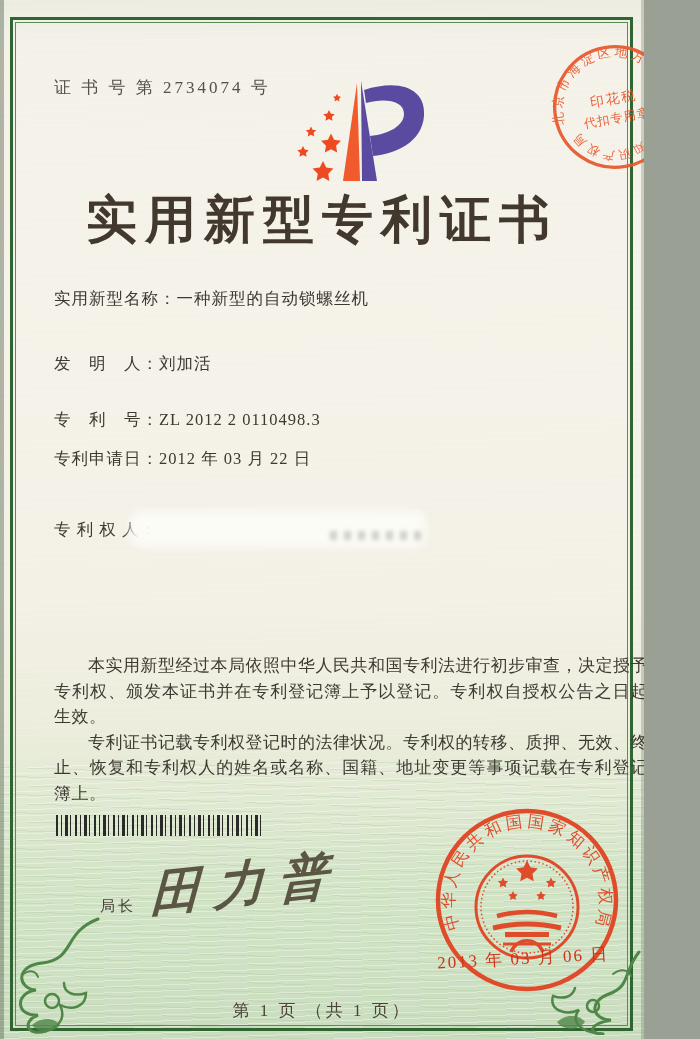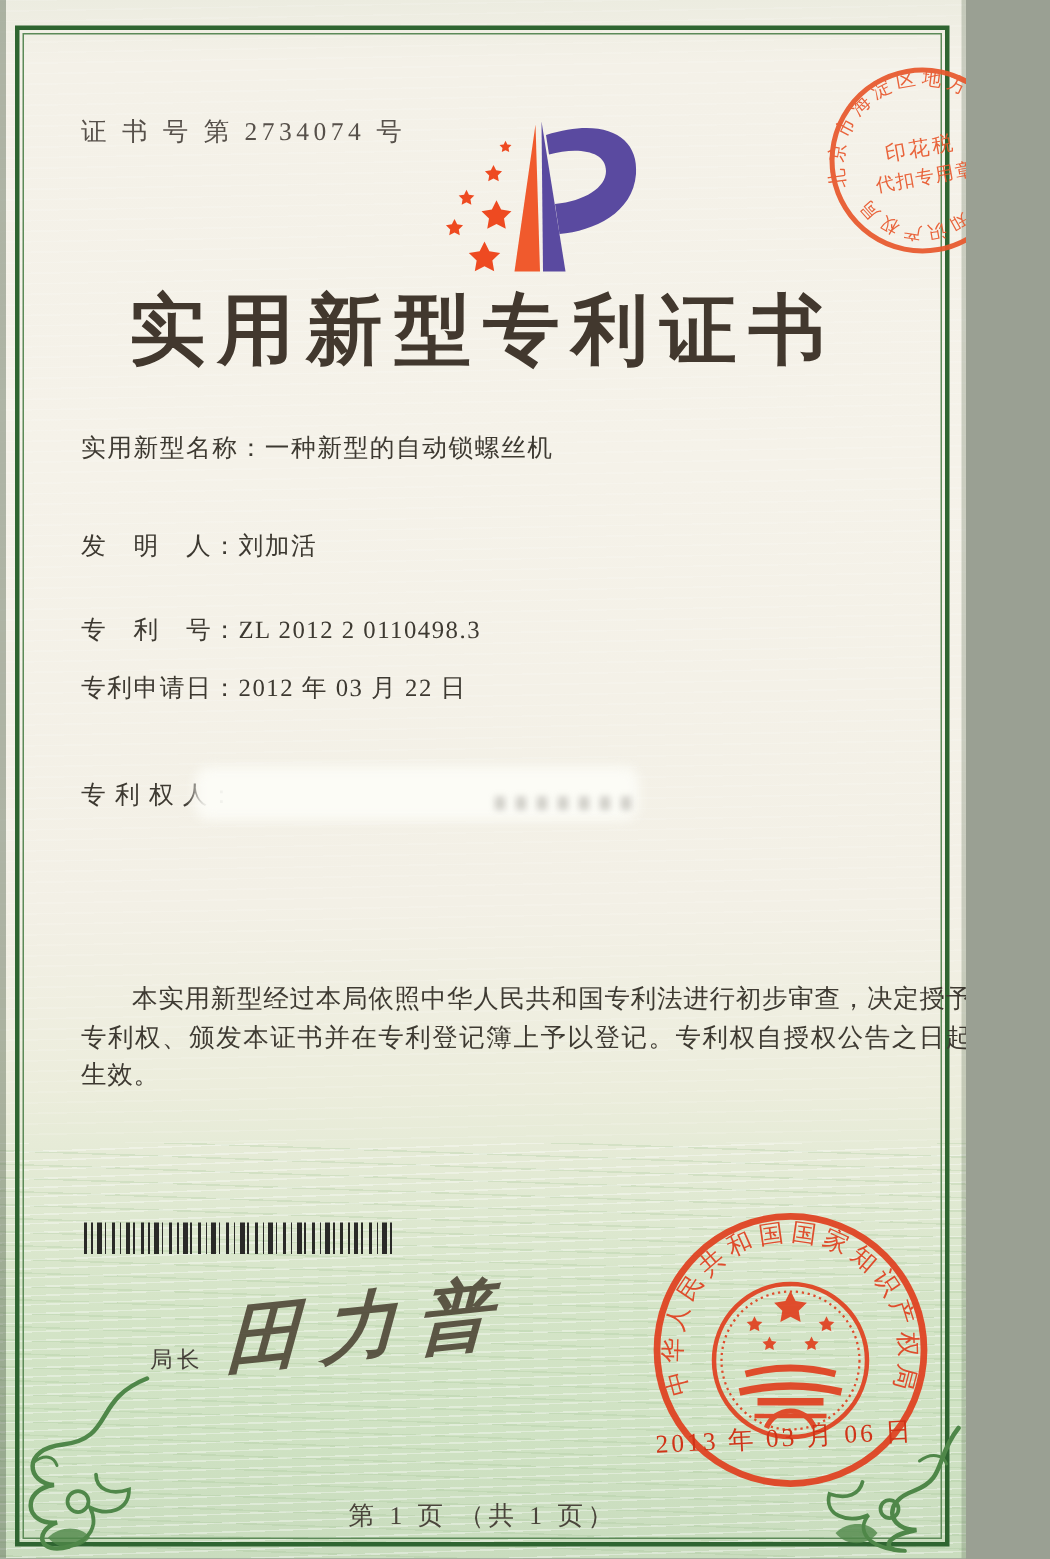--- a/index.html
+++ b/index.html
@@ -122,20 +122,21 @@
     <span>专利申请日：</span><span>2012 年 03 月 22 日</span>
   </div>
   <div class="field" style="top:519px">
     <span>专 利 权 人：</span><span></span>
   </div>
   <div class="redacted"></div>
   <div class="redact-trace"></div>
 
   <div class="paras">
     <p>本实用新型经过本局依照中华人民共和国专利法进行初步审查，决定授予专利权、颁发本证书并在专利登记簿上予以登记。专利权自授权公告之日起生效。</p>
+    <p>专利证书记载专利权登记时的法律状况。专利权的转移、质押、无效、终止、恢复和专利权人的姓名或名称、国籍、地址变更等事项记载在专利登记簿上。</p>
   </div>
 
   <div class="barcode"></div>
 
   <div class="sig-label">局长</div>
   <div class="sig-name">田力普</div>
 
   <svg class="seal" viewBox="0 0 193 193">
     <defs>
       <path id="sealRing" d="M49,152 A73,73 0 1 1 143,152" fill="none"></path>

